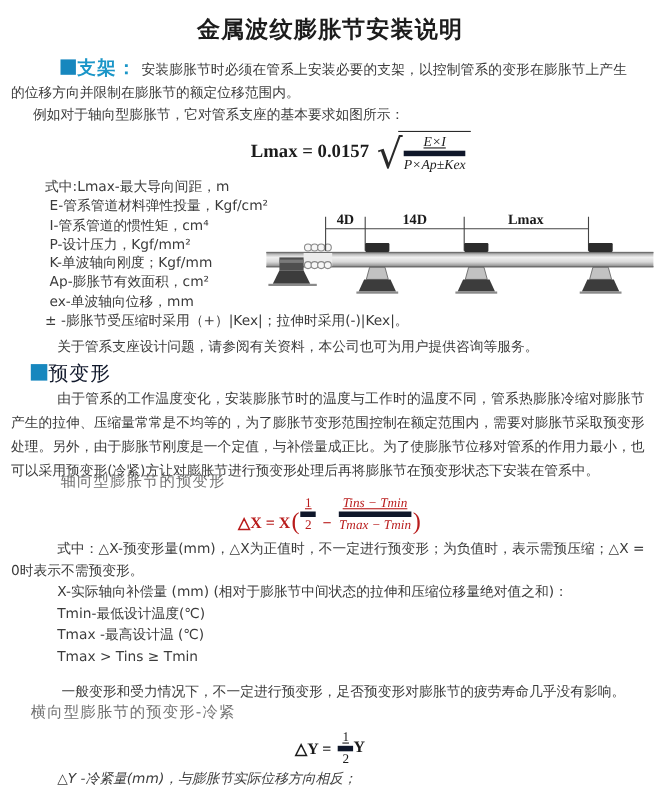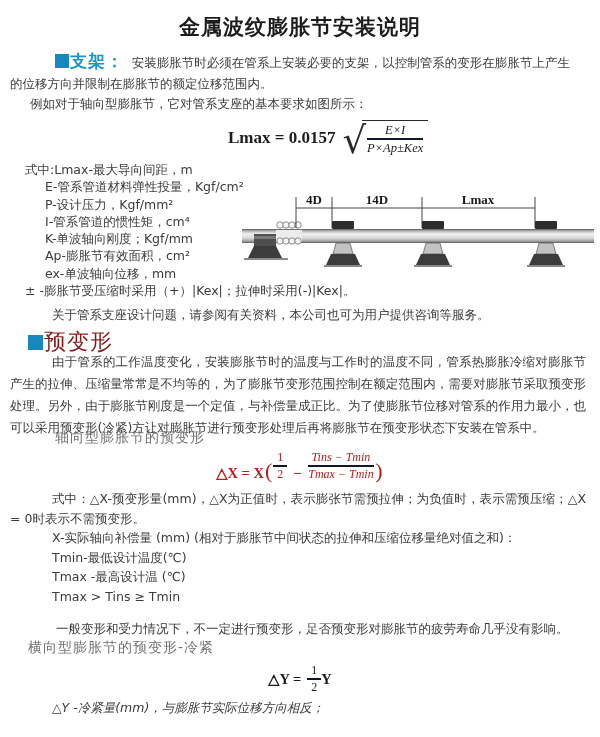--- a/index.html
+++ b/index.html
@@ -3,44 +3,44 @@
 <meta charset="utf-8">
 <style>
   html,body{margin:0;padding:0;background:#fff;}
   .page{position:relative;width:594px;height:737px;background:#ffffff;overflow:hidden;
         font-family:"DejaVu Sans",sans-serif;color:#3b3b3b;font-size:12.5px;}
   .abs{position:absolute;}
   .jt{text-align:justify;}
   .page-title{top:13px;left:0;width:600px;text-align:center;font-size:21px;font-weight:bold;
               color:#1c1c1c;letter-spacing:1px;}
   
-  .b-support{top:52px;left:10px;right:24px;line-height:21px;text-indent:45px;font-family:Liberation Mono, monospace;}
+  .b-support{top:52px;left:10px;right:24px;line-height:21px;text-indent:45px;}
   .inline-heading{font-size:17px;color:#1b96c8;font-weight:600;letter-spacing:1px;}
   .sq{display:inline-block;width:14px;height:14px;background:#1787be;margin-right:1px;
       vertical-align:-1px;}
   .b-example{top:94px;left:30px;right:8px;line-height:19px;}
   
   .b-f1{top:119px;left:228px;display:flex;align-items:center;
         font-family:"Liberation Serif",serif;color:#1c1c1c;}
   .f1-lhs{font-weight:bold;font-size:17px;}
   .rad{font-size:37px;line-height:0.85;font-weight:400;margin:6px -4px 0 7px;
        font-family:"DejaVu Sans",sans-serif;color:#2a2a2a;}
   .radbox{border-top:1.6px solid #2a2a2a;padding:2px 5px 0;}
   .fr{display:inline-block;text-align:center;line-height:1.12;font-size:12.5px;
       font-style:italic;vertical-align:middle;}
-  .fr .n{display:block;border-bottom:2px solid #0f172a;padding:0 4px 1px;}
+  .fr .n{display:block;border-bottom:5px solid #0f172a;padding:0 4px 1px;text-decoration:underline;}
   .fr .d{display:block;padding-top:1px;}
   .fr.upright{font-style:normal;font-weight:bold;}
   
   .b-defs{top:161px;left:25px;line-height:17.3px;}
   .b-defs .def{margin-left:20px;}
-  .b-defs .def.flush{margin-left:0;}
+  .b-defs .def.flush{margin-left:16px;}
   .b-note{top:306px;left:10px;right:8px;text-indent:42px;line-height:17px;}
   
-  .sec-h{font-size:22px;color:#7f1d1d;font-weight:500;letter-spacing:1px;text-align:center;}
+  .sec-h{font-size:18px;color:#0f172a;font-weight:500;letter-spacing:1px;text-align:center;}
   .b-hpre{top:327px;left:28px;}
   .sec-h .sq{width:15px;height:15px;vertical-align:-1px;}
   .b-body{top:351px;left:10px;right:8px;line-height:22px;text-indent:42px;}
   
   .sub-h{font-size:14px;color:#737373;letter-spacing:1px;}
   .b-hax{top:429px;left:55px;}
   .b-hlat{top:639px;left:28px;}
   
   .b-f2{top:451px;left:0;width:600px;display:flex;justify-content:center;align-items:flex-end;
         font-family:"Liberation Serif",serif;font-weight:bold;font-size:14.5px;color:#b91c1c;}
@@ -78,22 +78,22 @@
       <span class="fr">
         <span class="n">E×I</span>
         <span class="d">P×Ap±Kex</span>
       </span>
     </span>
   </div>
 
   <div class="abs b-defs">
     <div class="def flush">式中:Lmax-最大导向间距，m</div>
     <div class="def">E-管系管道材料弹性投量，Kgf/cm²</div>
+    <div class="def">I-管系管道的惯性矩，cm⁴</div>
     <div class="def">P-设计压力，Kgf/mm²</div>
-    <div class="def">I-管系管道的惯性矩，cm⁴</div>
     <div class="def">K-单波轴向刚度；Kgf/mm</div>
     <div class="def">Ap-膨胀节有效面积，cm²</div>
     <div class="def">ex-单波轴向位移，mm</div>
     <div class="def flush">± -膨胀节受压缩时采用（+）|Kex|；拉伸时采用(-)|Kex|。</div>
   </div>
 
   <div class="abs b-note">关于管系支座设计问题，请参阅有关资料，本公司也可为用户提供咨询等服务。</div>
 
   <div class="abs figure">
     <svg width="356" height="100" viewBox="0 0 356 100" xmlns="http://www.w3.org/2000/svg">
@@ -181,21 +181,21 @@
     <span class="gap"></span>
     <span>−</span>
     <span class="gap"></span>
     <span class="fr">
       <span class="n">Tins − Tmin</span>
       <span class="d">Tmax − Tmin</span>
     </span>
     <span class="paren">)</span>
   </div>
 
-  <div class="abs b-explain jt">式中：△X-预变形量(mm)，△X为正值时，表示膨张节需预拉伸；为负值时，表示需预压缩；△X = 0时表示不需预变形。</div>
+  <div class="abs b-explain jt">式中：△X-预变形量(mm)，△X为正值时，不一定进行预变形；为负值时，表示需预压缩；△X = 0时表示不需预变形。</div>
 
   <div class="abs b-items">
     <div>X-实际轴向补偿量 (mm) (相对于膨胀节中间状态的拉伸和压缩位移量绝对值之和)：</div>
     <div>Tmin-最低设计温度(℃)</div>
     <div>Tmax -最高设计温 (℃)</div>
     <div>Tmax &gt; Tins ≥ Tmin</div>
   </div>
 
   <div class="abs b-note2">一般变形和受力情况下，不一定进行预变形，足否预变形对膨胀节的疲劳寿命几乎没有影响。</div>
 

